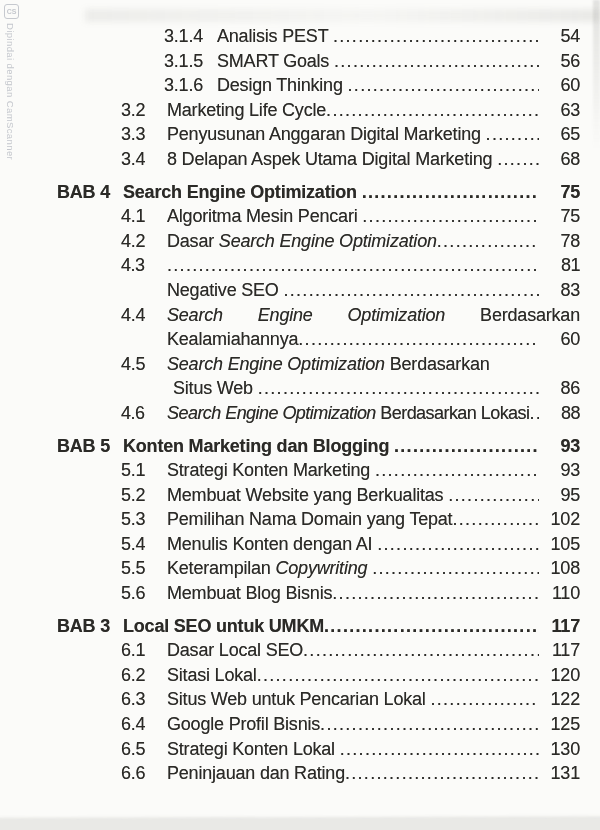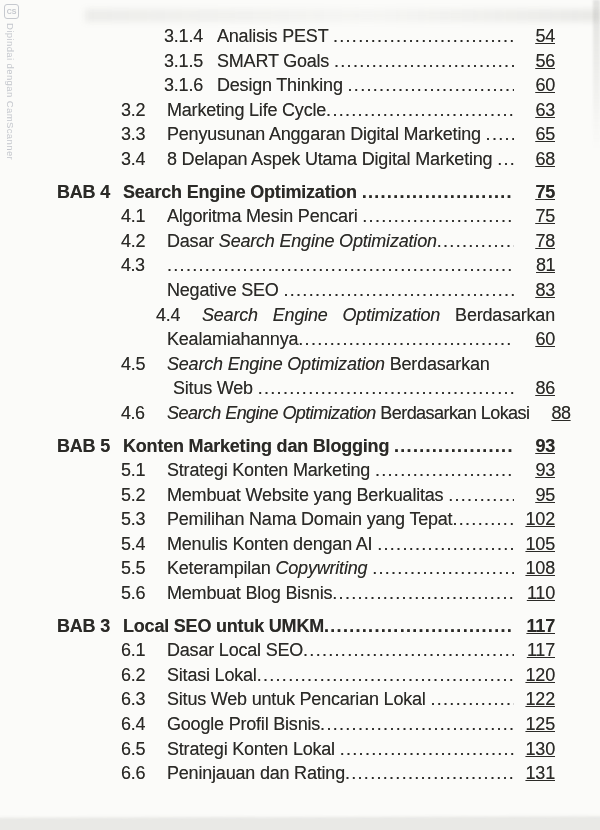--- a/index.html
+++ b/index.html
@@ -35,40 +35,40 @@
   .wm-text{
     margin-top:4px;margin-left:1px;
     writing-mode:vertical-rl;
     font-size:9.5px;letter-spacing:.4px;color:#c4c7cd;white-space:nowrap;
   }
   
   .toc{position:absolute;top:24px;left:0;right:0;
     font-size:18px;letter-spacing:-.2px;
     text-shadow:0 0 .4px rgba(40,40,35,.55);
   }
-  .row{display:flex;align-items:flex-start;line-height:24.6px;height:24.6px;padding-right:45px;}
+  .row{display:flex;align-items:flex-start;line-height:24.6px;height:24.6px;padding-right:20px;}
   .row .num{flex:none;white-space:pre;}
   .row .title{flex:none;white-space:pre;}
   .row .title .it{font-style:italic;}
   .row .dots{flex:1 1 0;min-width:0;overflow:hidden;white-space:nowrap;
     letter-spacing:1.3px;margin-right:3px;}
   .row .dots::after{content:"..............................................................................................";}
-  .row .page{flex:none;width:38px;text-align:right;white-space:pre;text-decoration:underline;}
+  .row .page{flex:none;width:38px;text-align:right;white-space:pre;}
 
   .chapter{padding-left:57px;font-weight:bold;margin-top:8px;}
   .chapter .num{width:66px;}
   .item{padding-left:121px;}
   .item .num{width:46px;}
   .item3{padding-left:164px;}
   .item3 .num{width:53px;}
   .cont{padding-left:167px;}
   .cont2{padding-left:173px;}
   .nopage{padding-left:121px;}
   .nopage .num{width:46px;}
-  .justify{padding-left:121px;margin-left:35px;}
+  .justify{padding-left:121px;}
   .justify .num{width:46px;}
   .justify .title{flex:1 1 0;display:flex;justify-content:space-between;}
   .snug{letter-spacing:-.55px;}
 </style>
 </head>
 <body>
 
 <div class="scan-smear"></div>
 <div class="scan-edge-right"></div>
 

